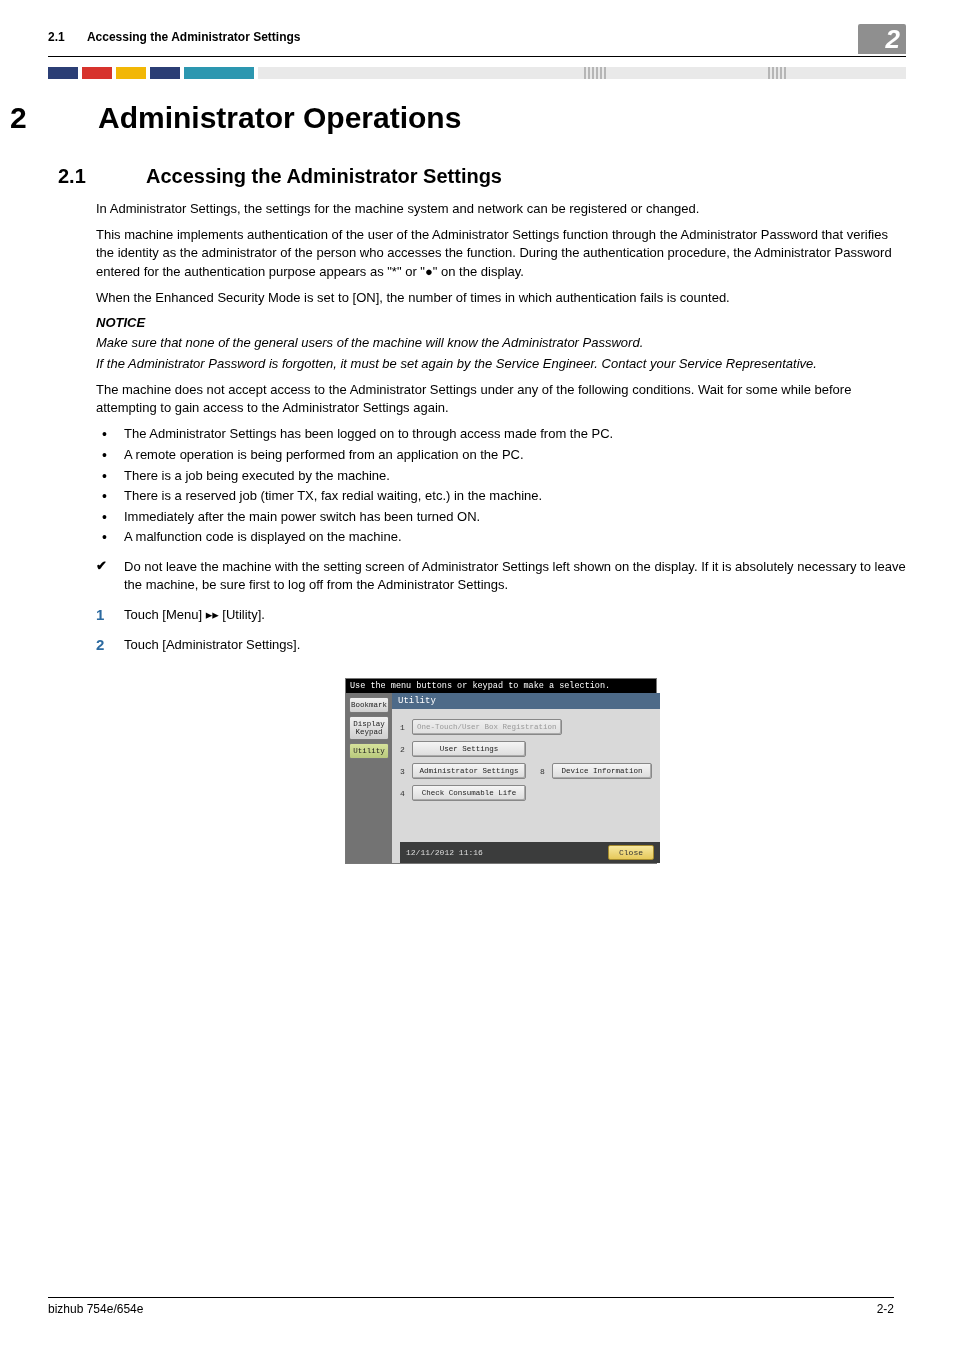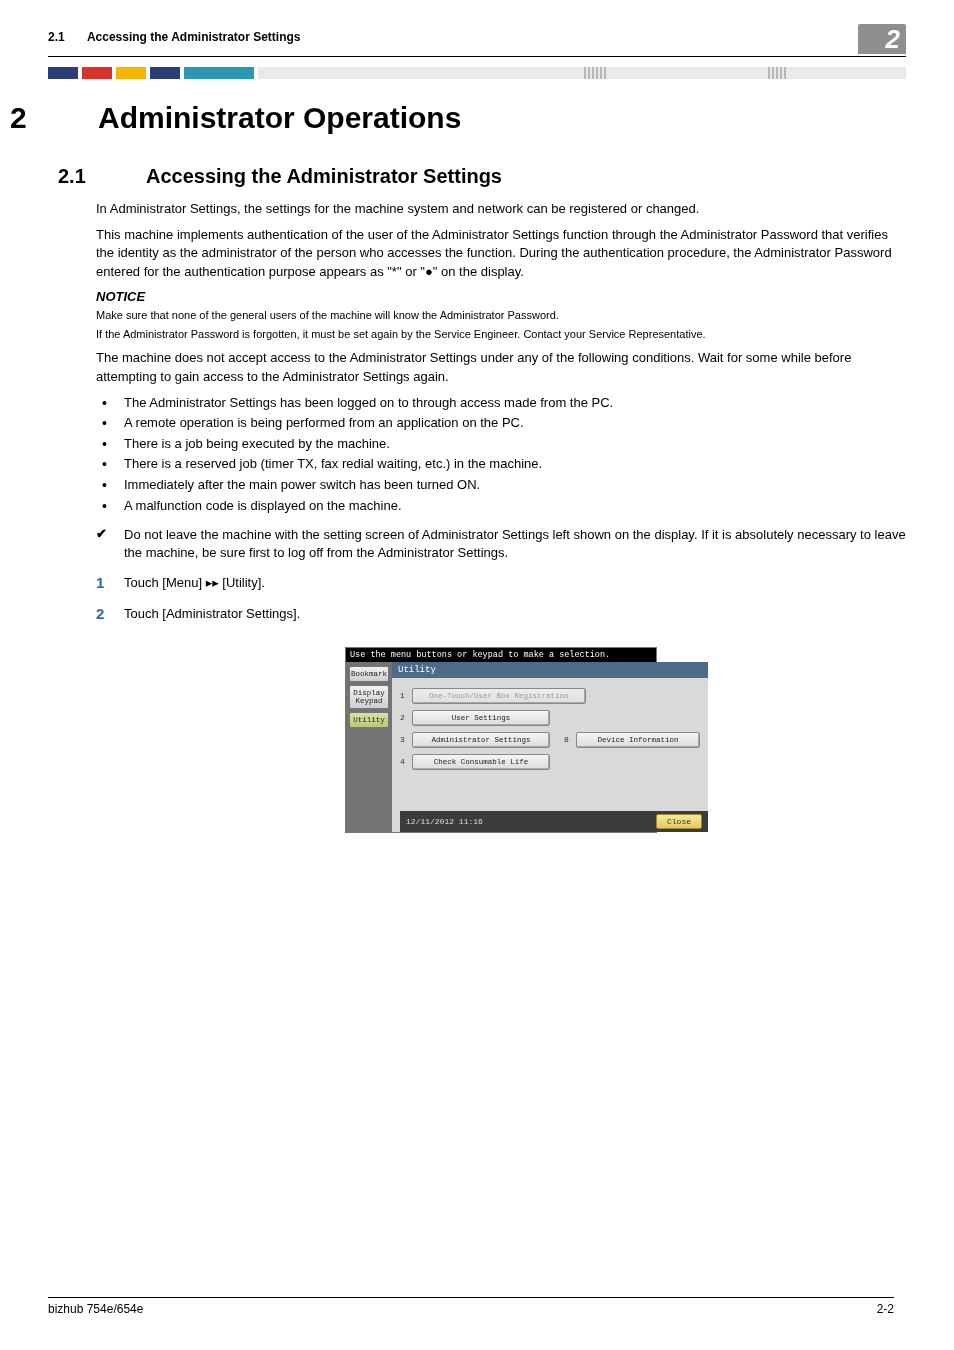--- a/index.html
+++ b/index.html
@@ -108,21 +108,22 @@
     line-height: 1.4;
     margin: 8px 0;
   }
   .notice-hd {
     font-size: 13px;
     font-weight: bold;
     font-style: italic;
     margin: 8px 0 2px 0;
   }
   p.italic {
-    font-size: 11px;
+    font-size: 13px;
+    font-style: italic;
     line-height: 1.35;
     margin: 4px 0;
   }
 
   ul.bullets {
     list-style: none;
     padding:0;
     margin: 4px 0;
     font-size: 13px;
   }
@@ -223,21 +224,21 @@
   .dev-row .n {
     width:12px;
     font-size:8px;
     color:#333;
   }
   .dev-btn {
     background: linear-gradient(#f5f5f5,#dcdcdc);
     border:1px solid #888;
     border-radius:2px;
     font-size:7.5px;
-    padding:3px 16px;
+    padding:3px 4px;
     min-width:104px;
     text-align:center;
     color:#222;
     box-shadow: inset -1px -1px 0 #aaa;
   }
   .dev-btn.dis {
     color:#999;
     background: linear-gradient(#ededed,#e0e0e0);
   }
   .dev-row .gap { width:14px; }
@@ -307,20 +308,21 @@
   </h1>
 
   <div class="content">
 
     <h2 class="section">
       <span class="secnum">2.1</span><span>Accessing the Administrator Settings</span>
     </h2>
 
     <p class="body">In Administrator Settings, the settings for the machine system and network can be registered or changed.</p>
     <p class="body">This machine implements authentication of the user of the Administrator Settings function through the Administrator Password that verifies the identity as the administrator of the person who accesses the function. During the authentication procedure, the Administrator Password entered for the authentication purpose appears as "*" or "●" on the display.</p>
+    <p class="body">When the Enhanced Security Mode is set to [ON], the number of times in which authentication fails is counted.</p>
 
     <div class="notice-hd">NOTICE</div>
     <p class="italic">Make sure that none of the general users of the machine will know the Administrator Password.</p>
     <p class="italic">If the Administrator Password is forgotten, it must be set again by the Service Engineer. Contact your Service Representative.</p>
 
 
     <p class="body">The machine does not accept access to the Administrator Settings under any of the following conditions. Wait for some while before attempting to gain access to the Administrator Settings again.</p>
 
     <ul class="bullets">
       <li>The Administrator Settings has been logged on to through access made from the PC.</li>

